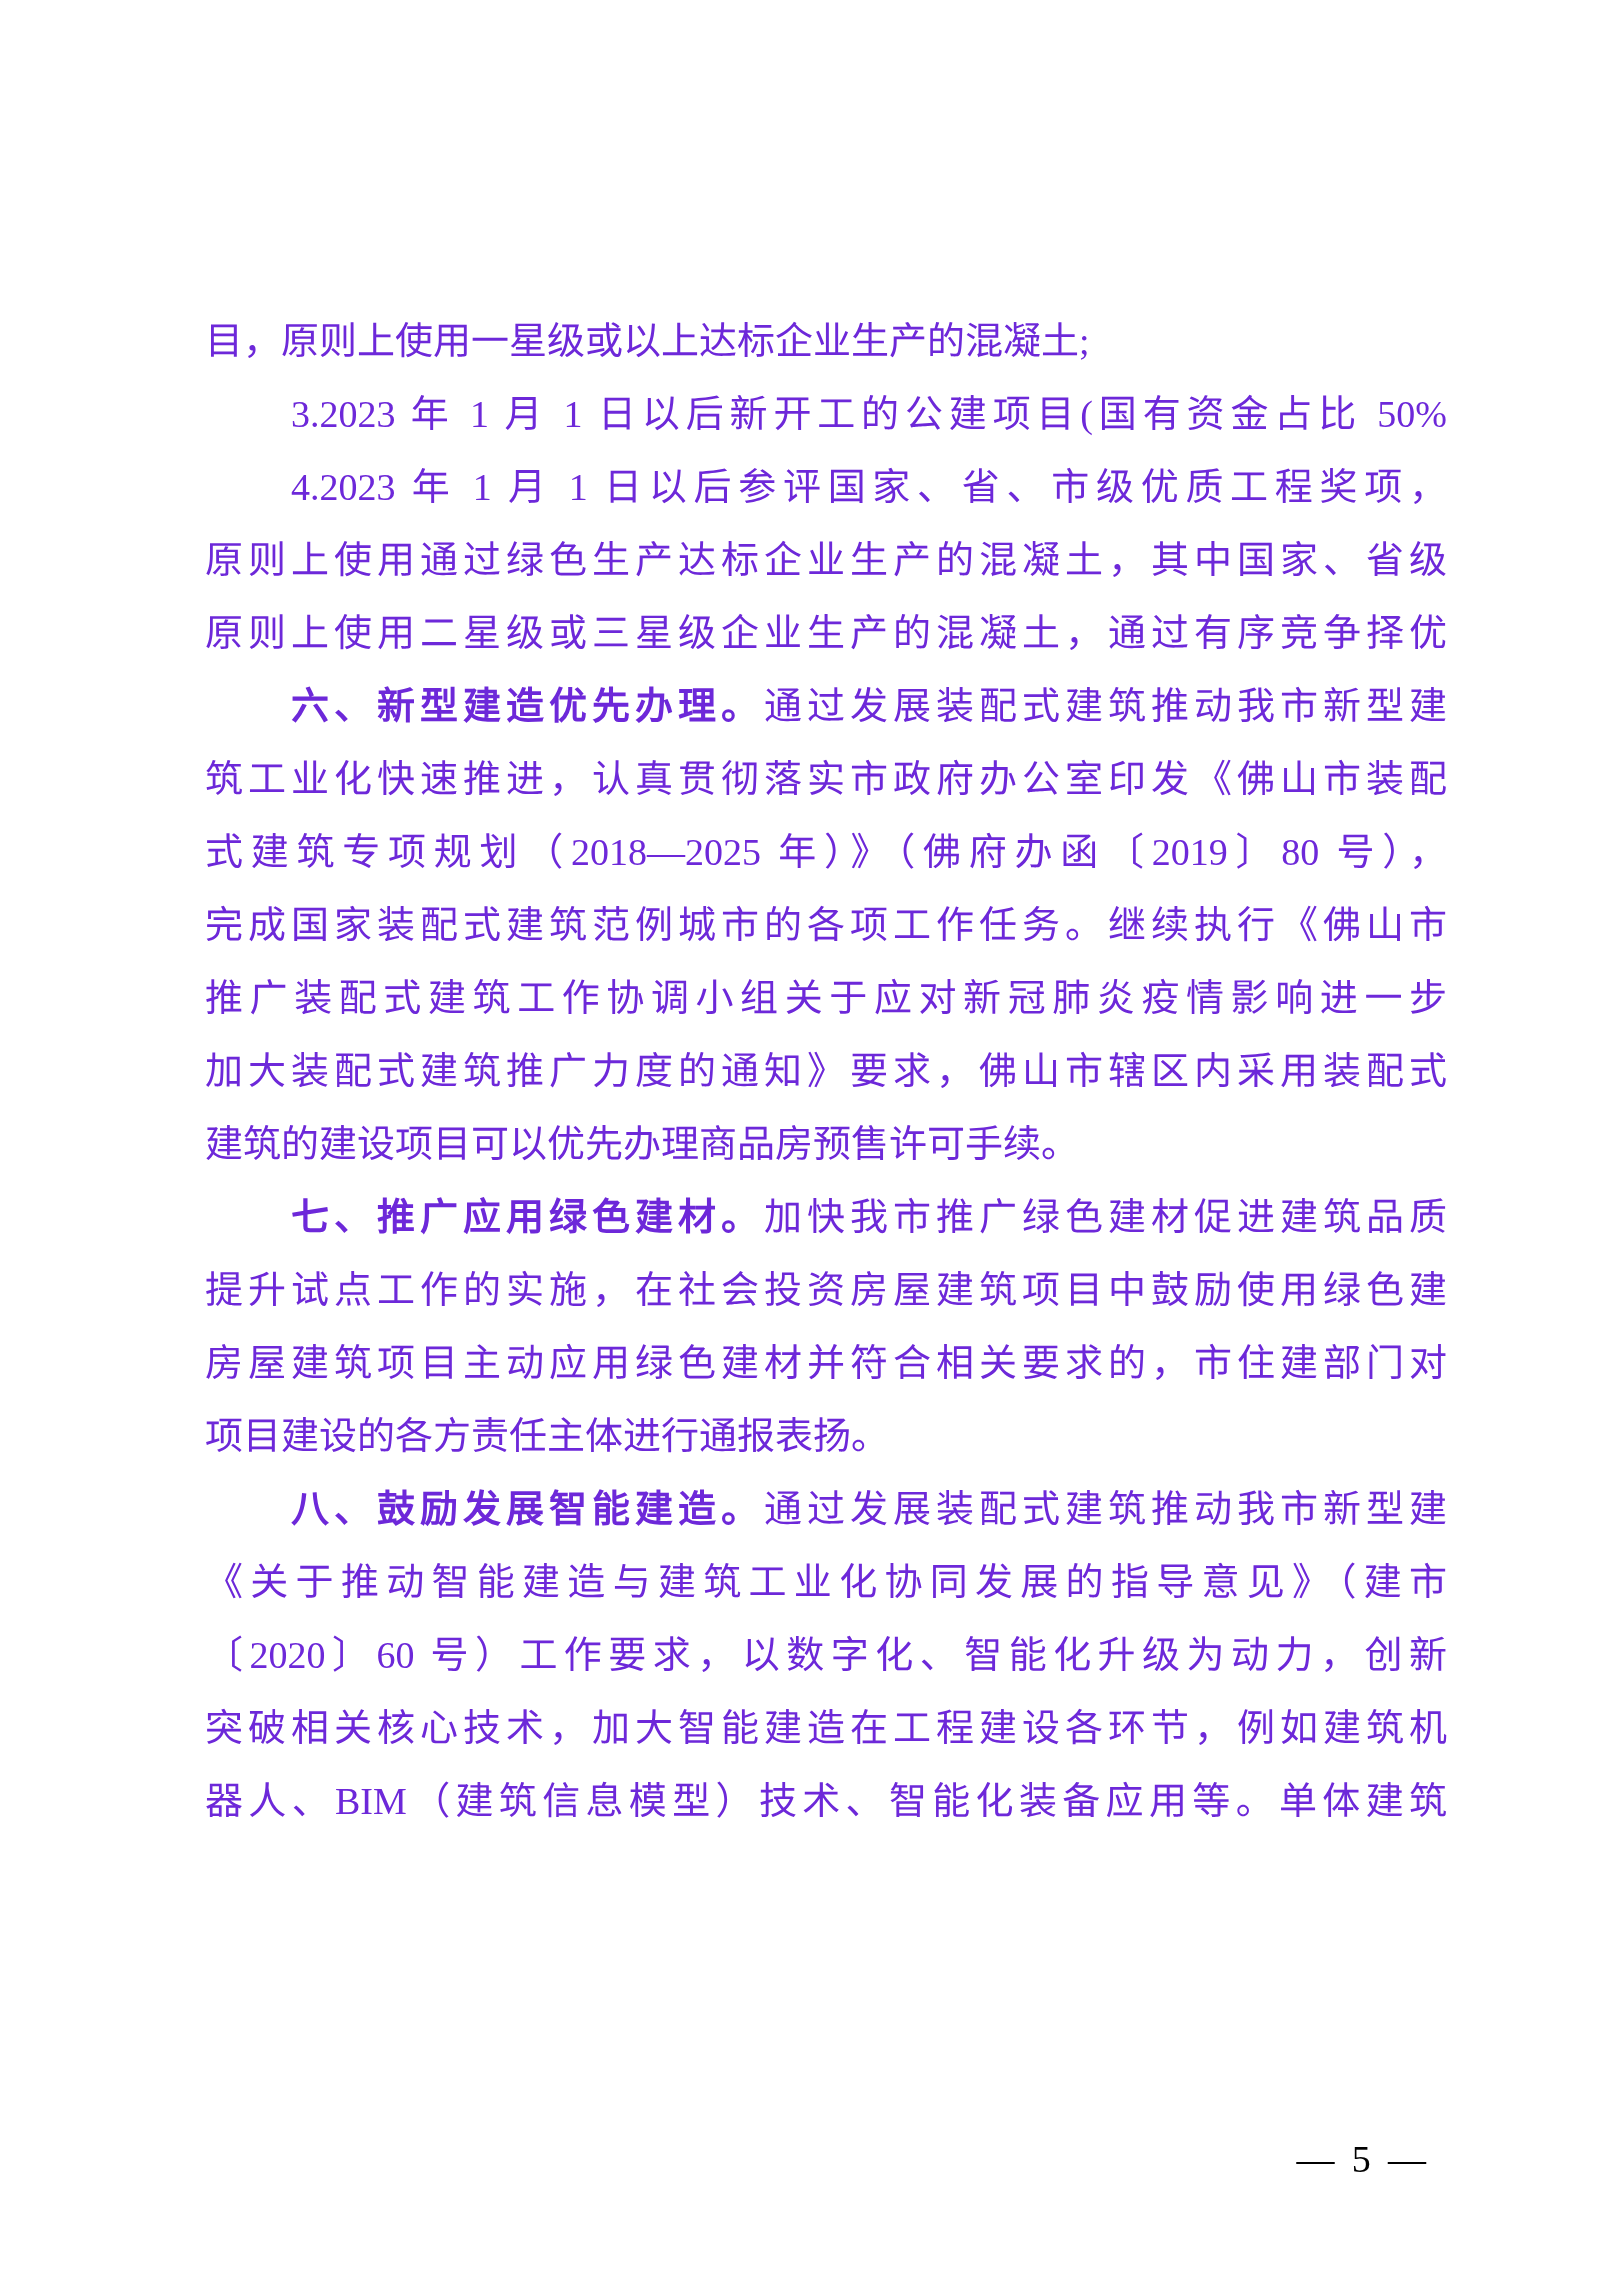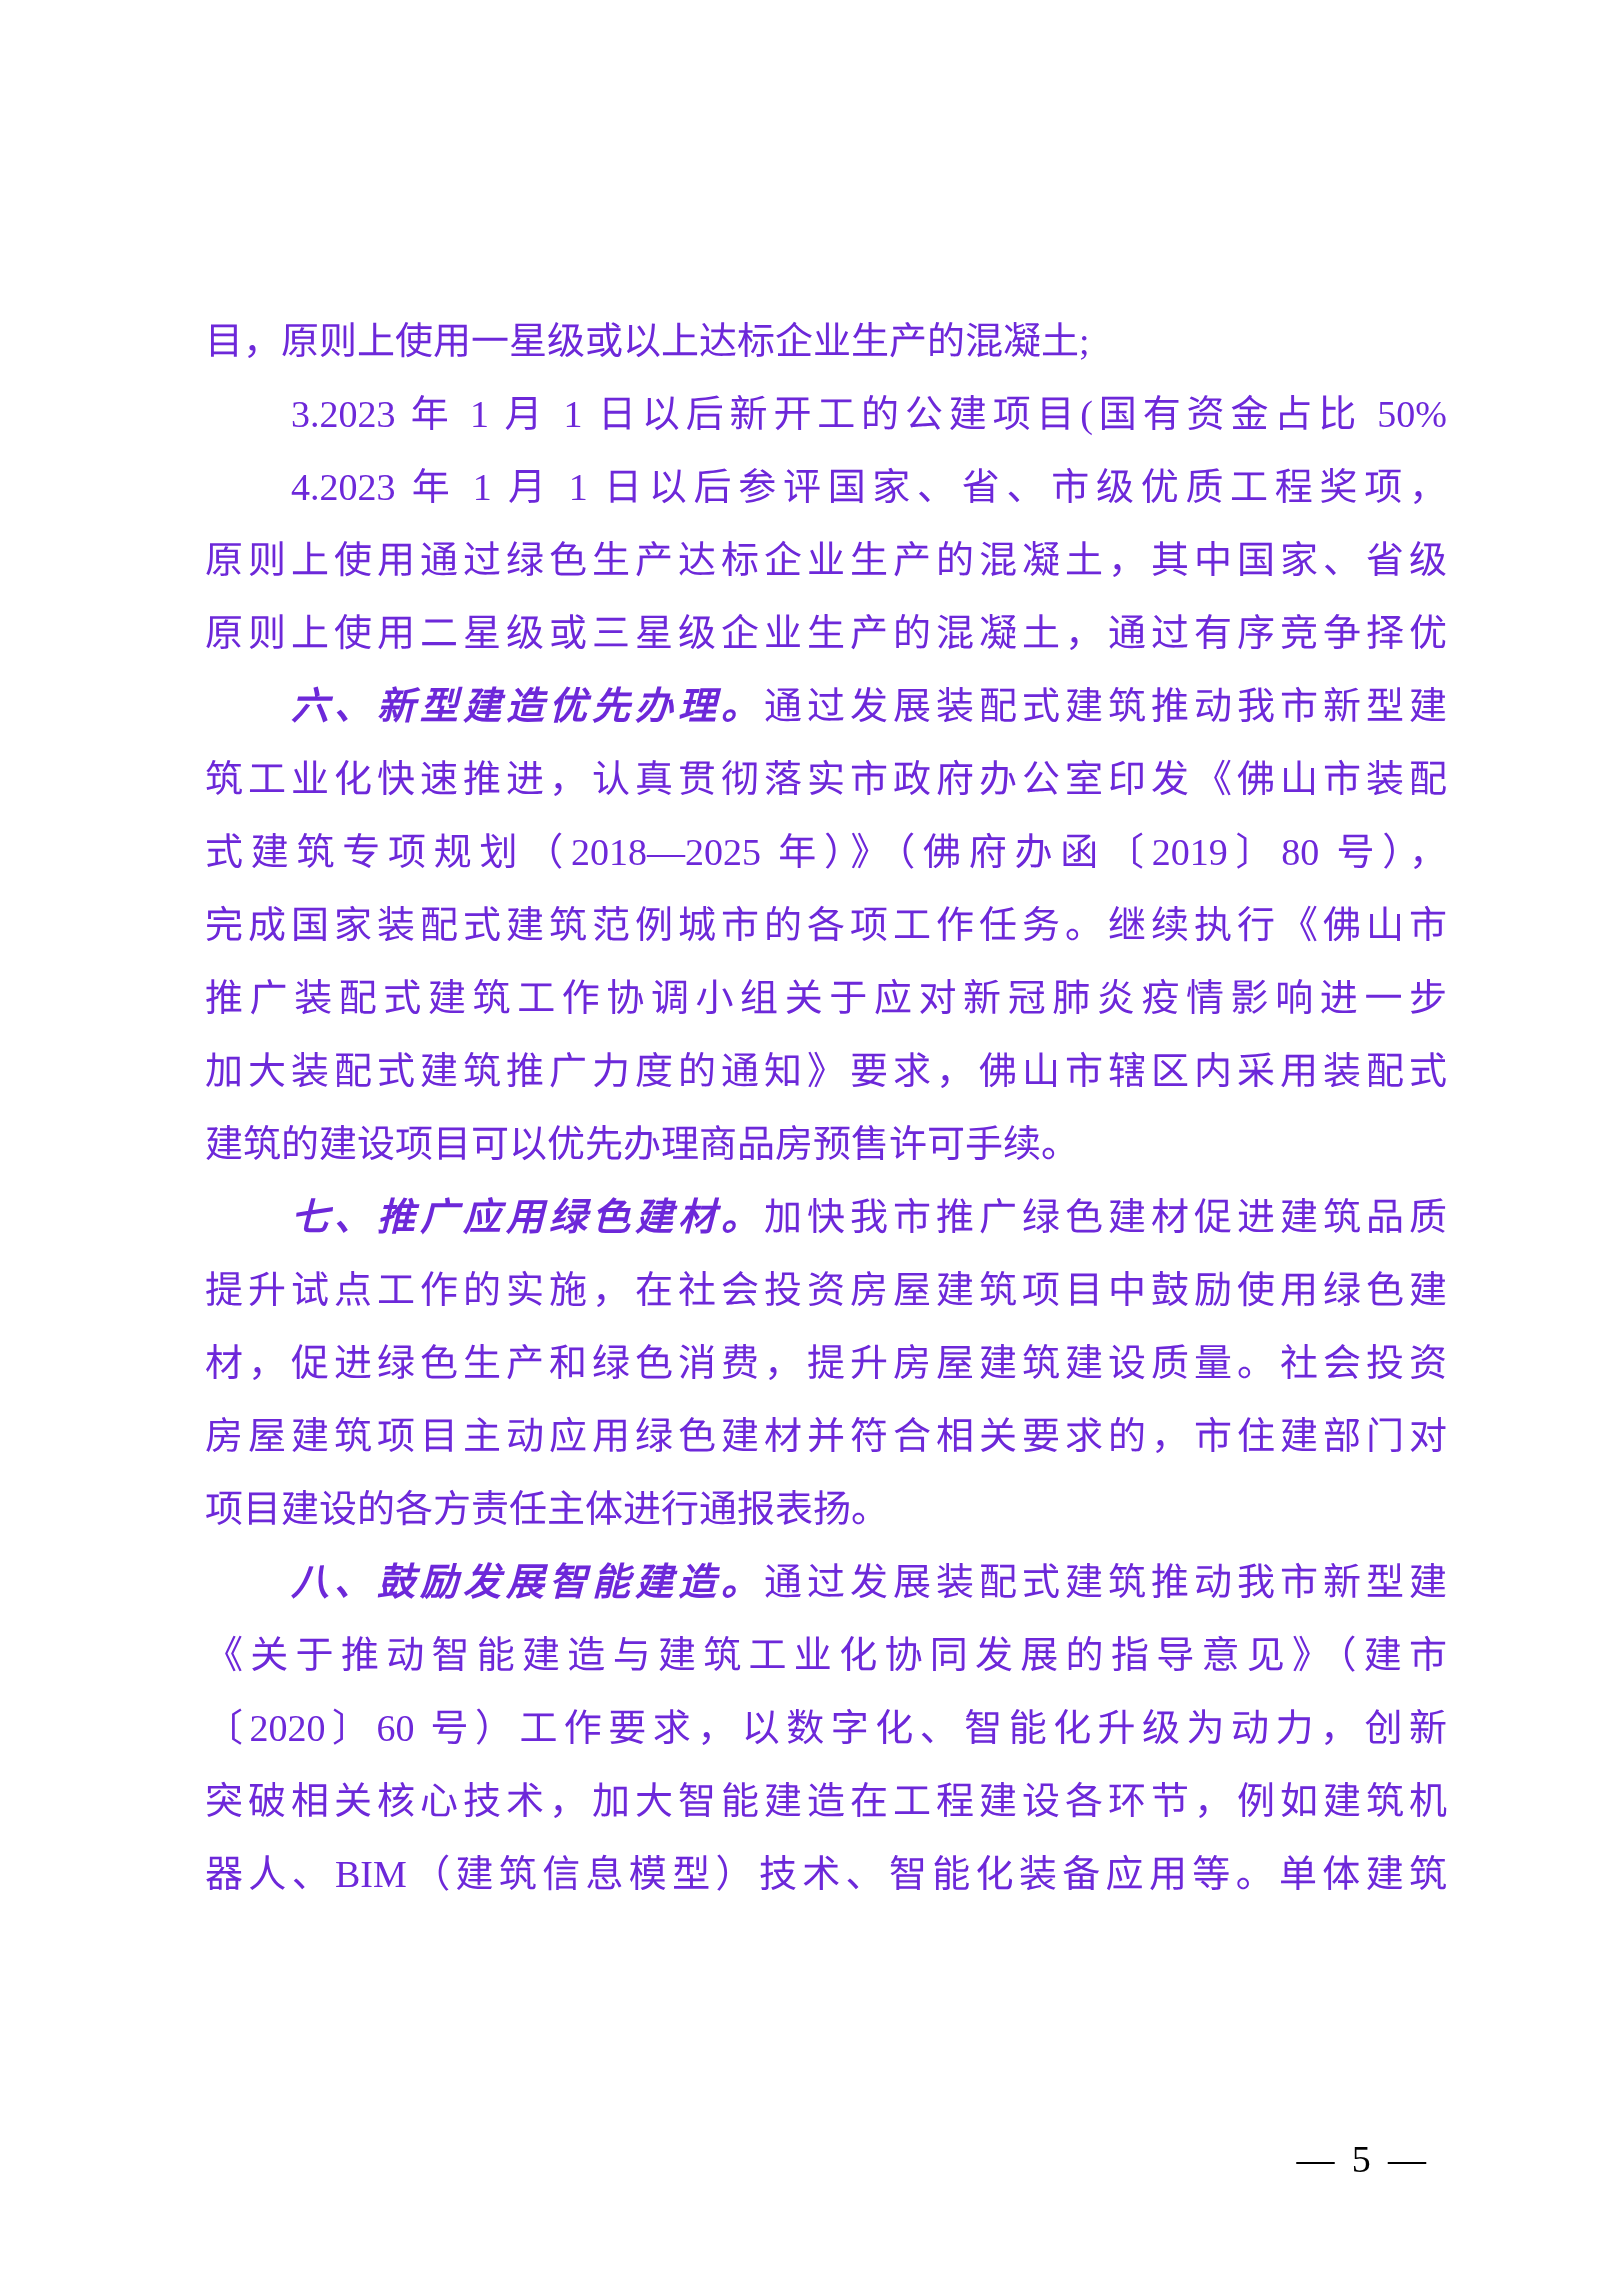--- a/index.html
+++ b/index.html
@@ -43,21 +43,20 @@
   }
   .line.indent {
     text-indent: 86px;
   }
   .seg {
     font-weight: 400;
   }
   .seg.bold {
     font-weight: 700;
     font-family: "Liberation Sans", sans-serif;
-    font-style: italic;
   }
   .page-number {
     position: absolute;
     top: 2139px;
     right: 193px;
     font-size: 38px;
     line-height: 41px;
     letter-spacing: 3.9px;
     white-space: pre;
     color: #000000;
@@ -76,21 +75,20 @@
       <div class="line fill"><span class="seg">原则上使用二星级或三星级企业生产的混凝土，通过有序竞争择优</span></div>
       <div class="line fill indent"><span class="seg bold">六、新型建造优先办理。</span><span class="seg">通过发展装配式建筑推动我市新型建</span></div>
       <div class="line fill"><span class="seg">筑工业化快速推进，认真贯彻落实市政府办公室印发《佛山市装配</span></div>
       <div class="line fill"><span class="seg">式建筑专项规划（2018—2025 年）》（佛府办函〔2019〕80 号），</span></div>
       <div class="line fill"><span class="seg">完成国家装配式建筑范例城市的各项工作任务。继续执行《佛山市</span></div>
       <div class="line fill"><span class="seg">推广装配式建筑工作协调小组关于应对新冠肺炎疫情影响进一步</span></div>
       <div class="line fill"><span class="seg">加大装配式建筑推广力度的通知》要求，佛山市辖区内采用装配式</span></div>
       <div class="line"><span class="seg">建筑的建设项目可以优先办理商品房预售许可手续。</span></div>
       <div class="line fill indent"><span class="seg bold">七、推广应用绿色建材。</span><span class="seg">加快我市推广绿色建材促进建筑品质</span></div>
       <div class="line fill"><span class="seg">提升试点工作的实施，在社会投资房屋建筑项目中鼓励使用绿色建</span></div>
-      <div class="line fill"><span class="seg">材，促进绿色生产和绿色消费，提升房屋建筑建设质量。社会投资</span></div>
       <div class="line fill"><span class="seg">房屋建筑项目主动应用绿色建材并符合相关要求的，市住建部门对</span></div>
       <div class="line"><span class="seg">项目建设的各方责任主体进行通报表扬。</span></div>
       <div class="line fill indent"><span class="seg bold">八、鼓励发展智能建造。</span><span class="seg">通过发展装配式建筑推动我市新型建</span></div>
       <div class="line fill"><span class="seg">《关于推动智能建造与建筑工业化协同发展的指导意见》（建市</span></div>
       <div class="line fill"><span class="seg">〔2020〕60 号）工作要求，以数字化、智能化升级为动力，创新</span></div>
       <div class="line fill"><span class="seg">突破相关核心技术，加大智能建造在工程建设各环节，例如建筑机</span></div>
       <div class="line fill"><span class="seg">器人、BIM（建筑信息模型）技术、智能化装备应用等。单体建筑</span></div>
     </div>
   <div class="page-number">— 5 —</div>
 </div>

